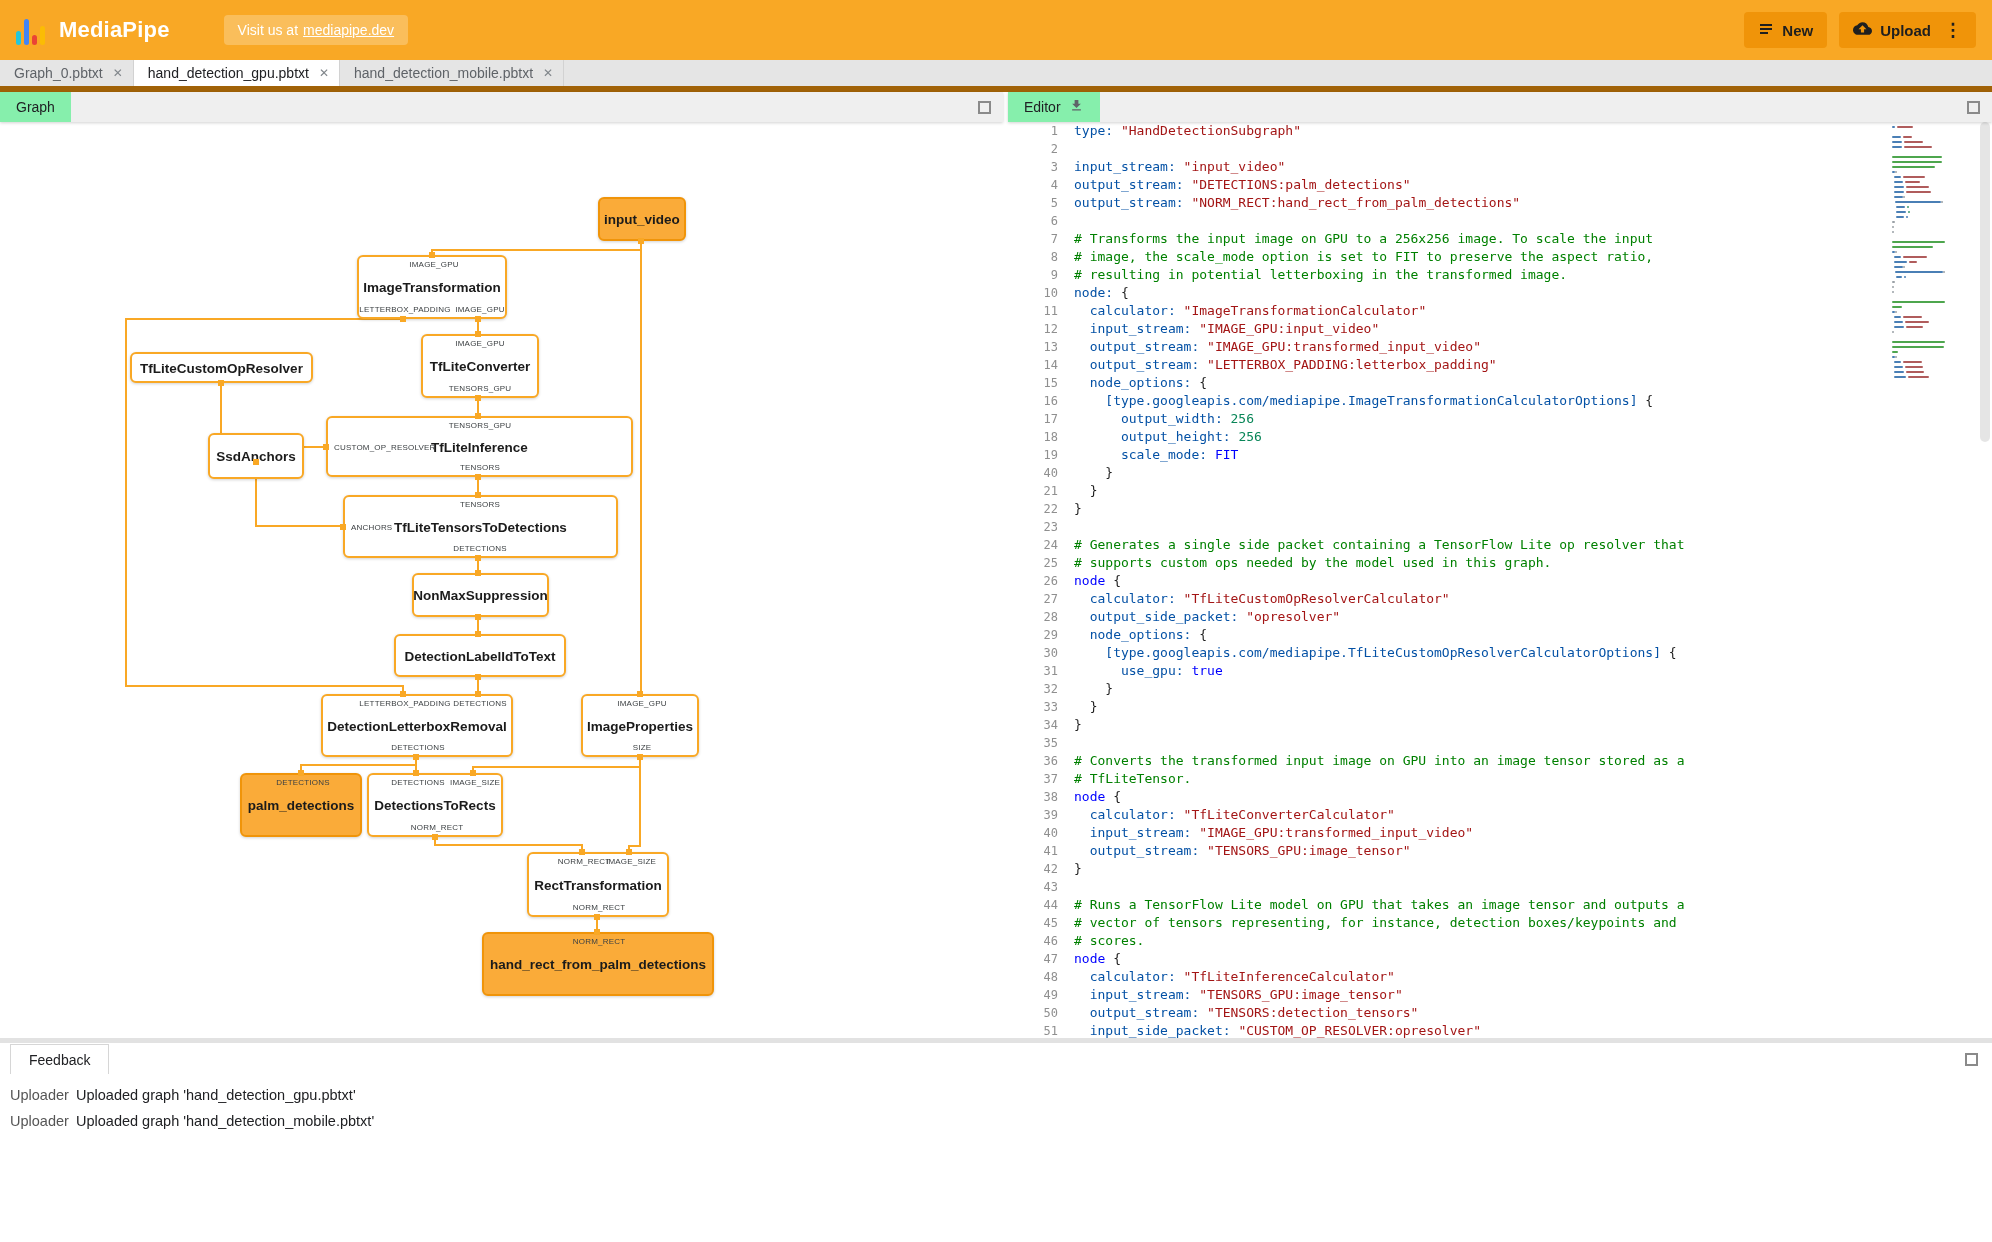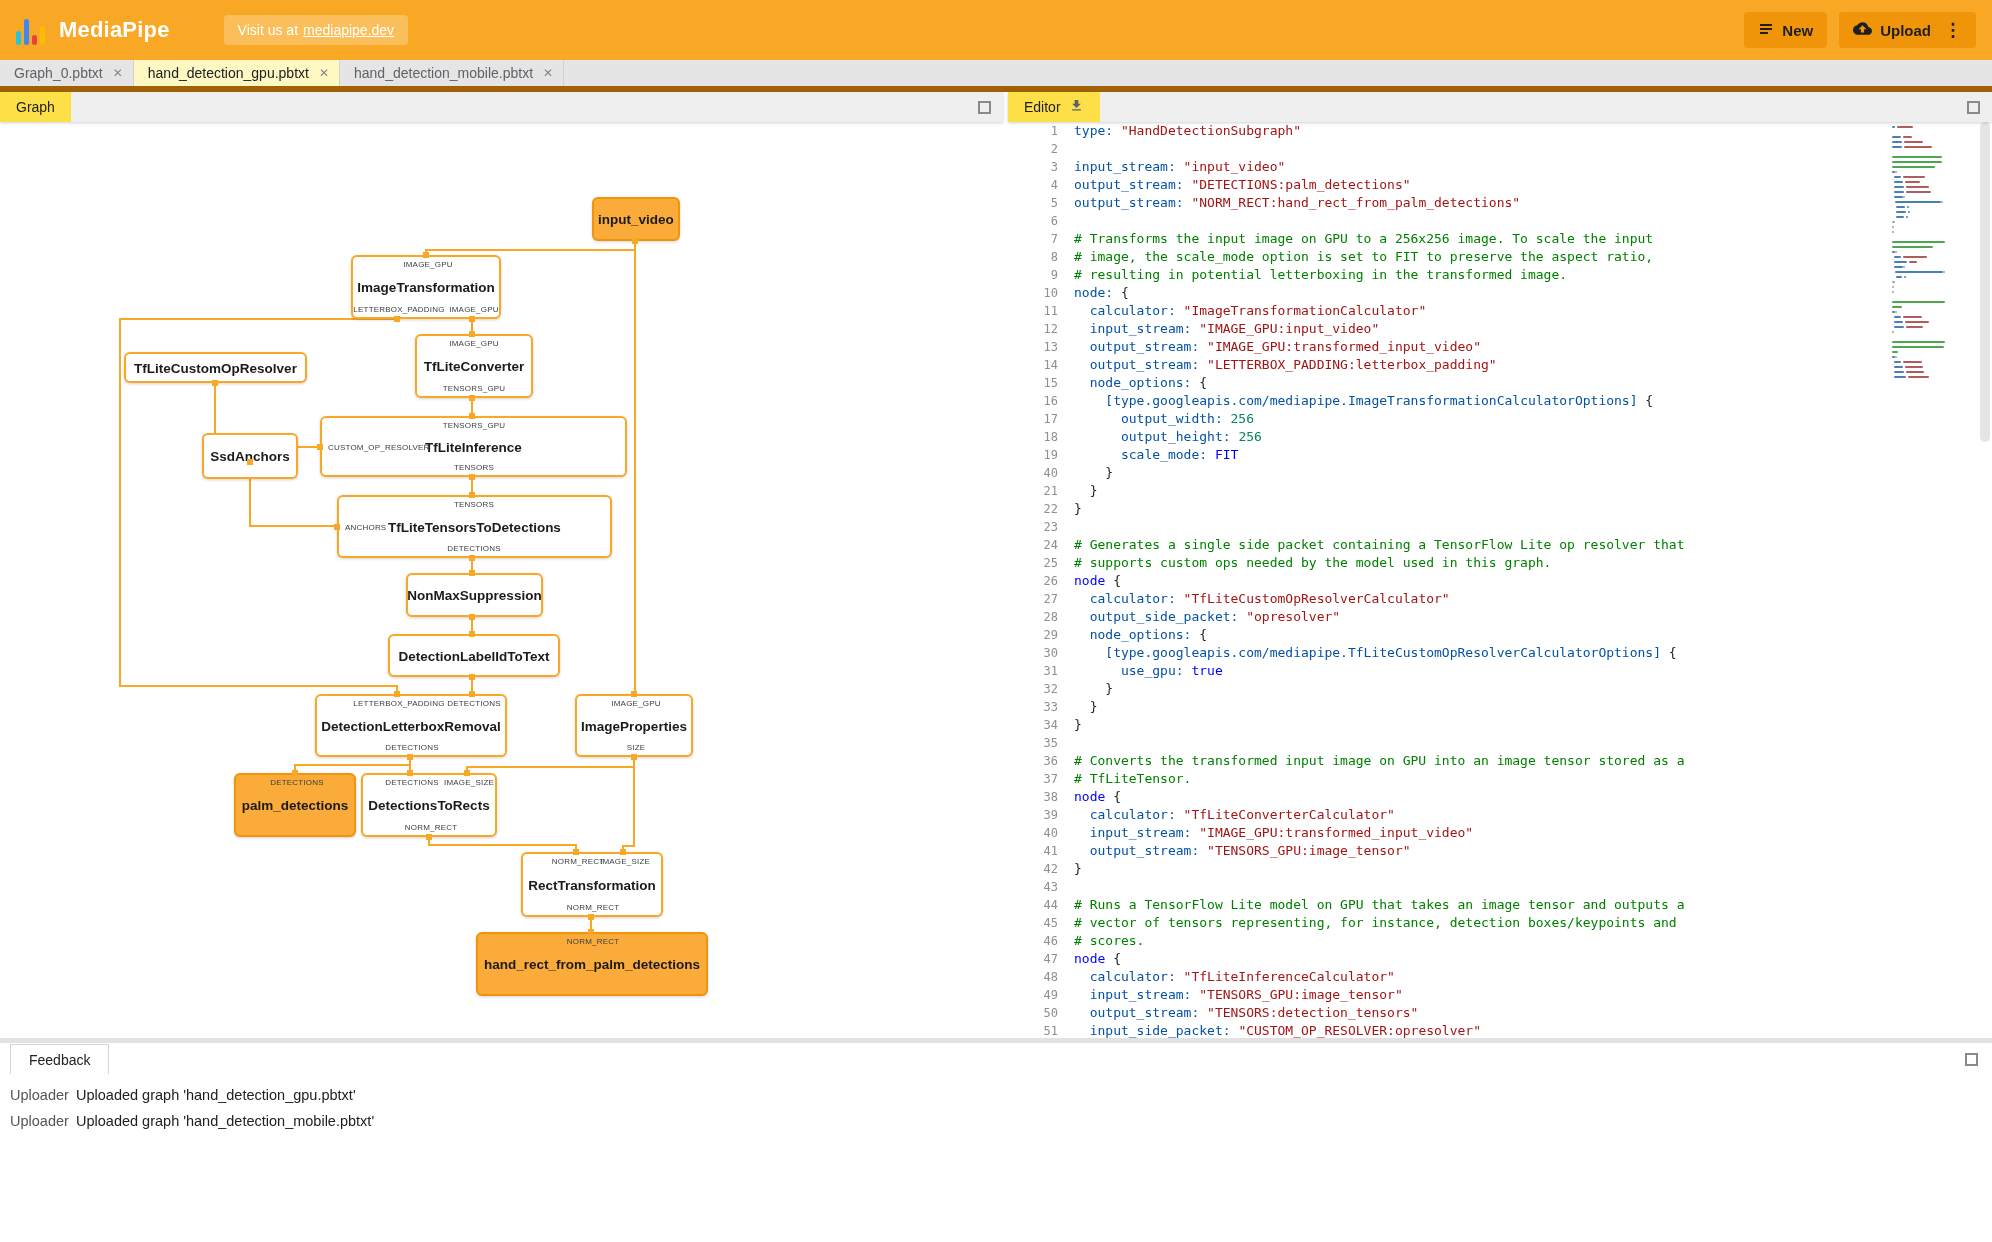--- a/index.html
+++ b/index.html
@@ -26,35 +26,35 @@
   .bar-btn{display:flex;align-items:center;gap:8px;background:var(--btn);border:none;border-radius:4px;
            height:36px;padding:0 14px;font-size:15px;font-weight:700;color:#1f1f1f;
            font-family:inherit;cursor:pointer;margin-left:12px}
   .kebab{font-size:18px;font-weight:700;margin-left:5px;cursor:pointer;line-height:1;color:#1f1f1f}
 
   
   #filetabs{position:absolute;top:60px;left:0;width:100%;height:32px;background:#E5E5E5;
             display:flex;border-bottom:6px solid #a16207;box-sizing:border-box}
   .ftab{display:flex;align-items:center;padding:0 10px 0 14px;font-size:14px;color:#5f6368;
         border-right:1px solid #d2d2d2;cursor:pointer;gap:10px;white-space:nowrap}
-  .ftab.active{background:#fef9c3;color:#202124}
+  .ftab.active{background:#ffffff;color:#202124}
   .ftab .x{font-size:12px;color:#80868b;cursor:pointer}
 
   
   .strip{position:absolute;height:30px;background:#EFEFEF;display:flex;align-items:center;
          box-shadow:0 1px 3px rgba(0,0,0,.18);z-index:5}
   #graph-strip{left:0;top:92px;width:1003px}
   #editor-strip{left:1008px;top:92px;width:984px}
-  .strip-tab{height:30px;background:#fde047;display:flex;align-items:center;gap:8px;
+  .strip-tab{height:30px;background:#86efac;display:flex;align-items:center;gap:8px;
              padding:0 16px;font-size:14px;color:#202124;cursor:pointer}
   .expand-ic{margin-left:auto;margin-right:12px;width:9px;height:9px;border:2px solid #8a8a8a;
              display:block;cursor:pointer;flex:none}
 
   
-  #graph-canvas{position:absolute;left:0;top:122px;width:1003px;height:916px;background:#fff;overflow:hidden}
+  #graph-canvas{position:absolute;left:6px;top:122px;width:1003px;height:916px;background:#fff;overflow:hidden}
   #graph-canvas svg{position:absolute;left:0;top:0}
   .gnode{position:absolute;box-sizing:border-box;background:#fff;border:2px solid var(--accent);
          border-radius:6px;box-shadow:0 1px 3px rgba(0,0,0,.18);cursor:pointer}
   .gnode.stream{background:var(--stream);border-color:#F09409}
   .gtitle{position:absolute;left:50%;top:50%;transform:translate(-50%,-50%);
           font-size:13.5px;font-weight:700;color:#1b1b1b;white-space:nowrap}
   .gport{position:absolute;font-size:8px;color:#3c4043;white-space:nowrap;letter-spacing:.2px}
   .gport.top{top:3px;transform:translateX(-50%)}
   .gport.bottom{bottom:3px;transform:translateX(-50%)}
   .gport.left{left:6px;top:50%;transform:translateY(-50%)}

